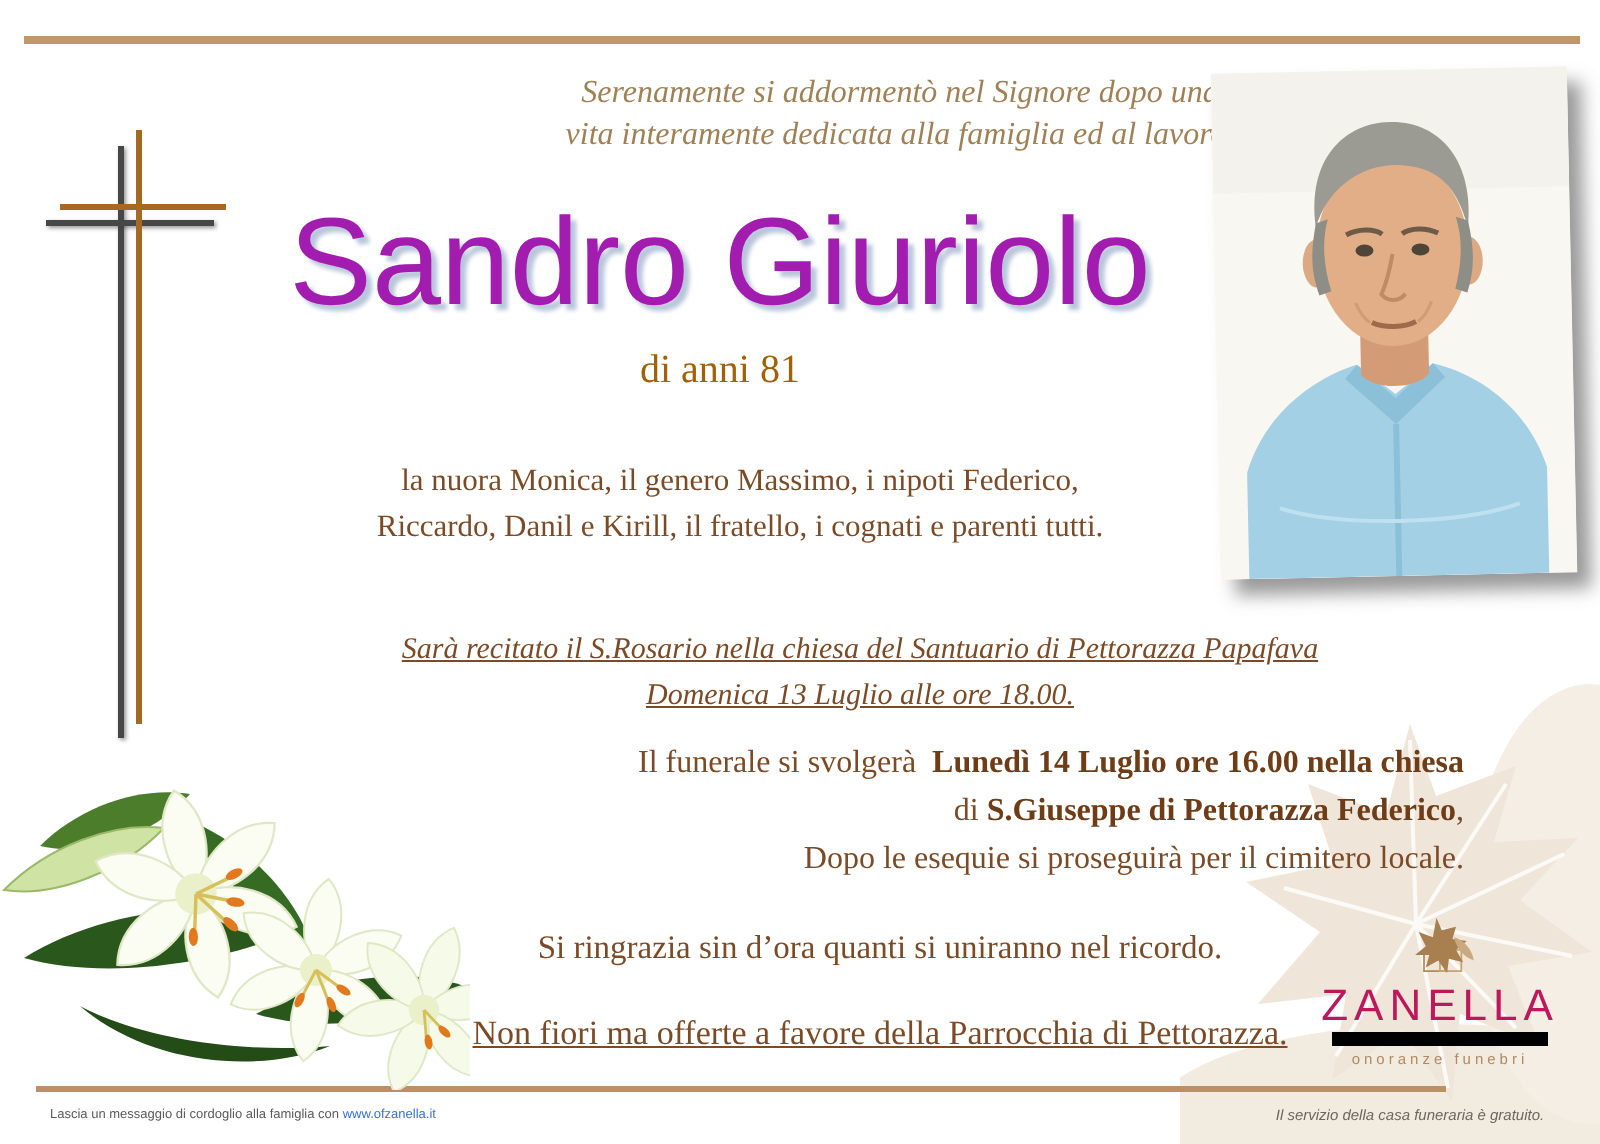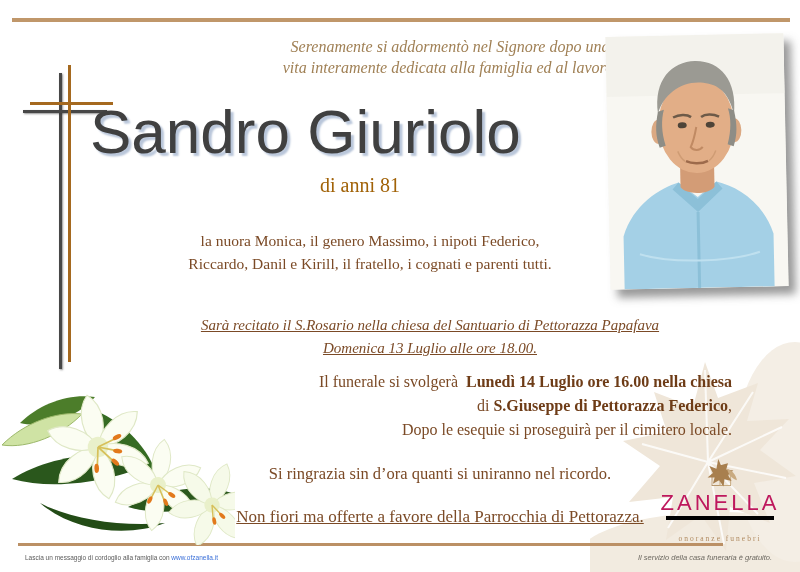--- a/index.html
+++ b/index.html
@@ -17,22 +17,22 @@
   
   .cross{position:absolute;left:0;top:0;z-index:1;}
   .cross .bar{position:absolute;}
   .cross .v-dark{left:59px;top:73px;width:3px;height:296px;background:#474747;box-shadow:1px 1px 2px rgba(60,60,60,.55);}
   .cross .h-dark{left:23px;top:110px;width:84px;height:3px;background:#474747;box-shadow:1px 1px 2px rgba(60,60,60,.55);}
   .cross .v-brown{left:68px;top:65px;width:3px;height:297px;background:#a5691f;}
   .cross .h-brown{left:30px;top:102px;width:83px;height:3px;background:#a5691f;}
 
   .intro{position:absolute;left:250px;top:36px;width:400px;text-align:center;
     font-style:italic;font-size:16px;line-height:21px;color:#a08055;z-index:2;}
-  .deceased-name{position:absolute;left:90px;top:96px;width:540px;
-    font-family:"Liberation Sans",sans-serif;font-size:62px;font-weight:400;color:#404040;
+  .deceased-name{position:absolute;left:90px;top:96px;width:540px;text-align:center;
+    font-family:"Liberation Sans",sans-serif;font-size:62px;font-weight:400;color:#a21caf;
     text-shadow:3px 3px 2px #b9c6da;white-space:nowrap;z-index:2;}
   .age{position:absolute;left:90px;top:174px;width:540px;text-align:center;
     font-size:20px;color:#a16207;z-index:2;}
 
   .announcement{position:absolute;left:120px;top:229px;width:500px;text-align:center;
     font-size:15.5px;line-height:23px;color:#7b4a26;z-index:2;}
   .rosary{position:absolute;left:150px;top:314px;width:560px;text-align:center;
     font-style:italic;font-size:15px;line-height:23px;color:#7b4a26;z-index:2;}
   .rosary .u{text-decoration:underline;}
   .funeral{position:absolute;left:200px;top:370px;width:532px;text-align:right;
@@ -49,22 +49,22 @@
     background:#f8f7f2;z-index:3;}
 
   
   .lilies{position:absolute;left:0;top:383px;width:235px;height:162px;z-index:1;}
 
   
   .logo{position:absolute;left:650px;top:458px;width:140px;text-align:center;z-index:2;}
   .logo .leaf{display:block;margin:0 auto 2px auto;width:40px;height:32px;}
   .logo .brand{font-family:"Liberation Sans",sans-serif;font-size:22px;letter-spacing:3px;
     color:#be185d;line-height:22px;}
-  .logo .sub{display:inline-block;border-top:4px solid #000000;margin-top:2px;padding-top:14px;
-    font-family:Liberation Serif, serif;font-size:7.5px;letter-spacing:2px;color:#b08a60;
+  .logo .sub{display:inline-block;border-top:7px solid #000000;margin-top:2px;padding-top:2px;
+    font-family:Liberation Sans, sans-serif;font-size:7.5px;letter-spacing:2px;color:#b08a60;
     min-width:108px;}
 
   .footer-left{position:absolute;left:25px;top:554px;font-family:"Liberation Sans",sans-serif;
     font-size:6.5px;color:#5a5a5a;z-index:2;}
   .footer-left a{color:#3a6fd8;text-decoration:none;}
   .footer-right{position:absolute;left:615px;top:553px;width:180px;text-align:center;
     font-family:"Liberation Sans",sans-serif;font-style:italic;font-size:7.5px;color:#6b675f;z-index:2;}
 </style>
 </head>
 <body>

